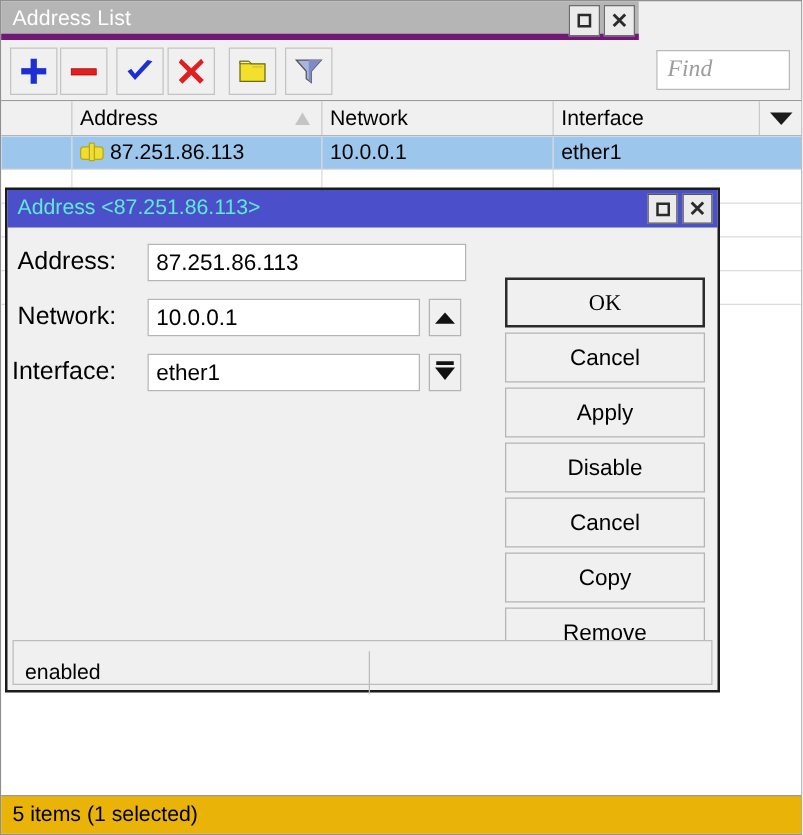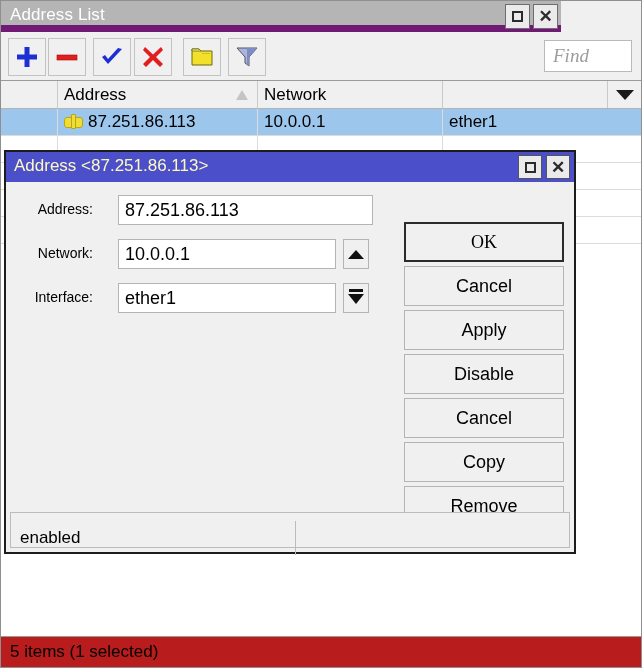--- a/index.html
+++ b/index.html
@@ -28,24 +28,24 @@
     width: 642px;
     height: 668px;
     background: #f0f0f0;
     box-sizing: border-box;
     border: 1px solid #8f8f8f;
   }
 
   .titlebar {
     position: absolute;
     left: 0; top: 0;
-    width: 560px;
+    width: 510px;
     height: 31px;
     background: #b5b5b5;
-    border-bottom: 7px solid #701a75;
+    border-bottom: 5px solid #701a75;
     box-sizing: border-box;
   }
   .titlebar .tb-title {
     position: absolute;
     left: 9px; top: 4px;
     font-size: 17px;
     color: #ffffff;
     letter-spacing: 0.1px;
     white-space: nowrap;
   }
@@ -97,21 +97,21 @@
     box-sizing: border-box;
     display: flex;
     align-items: center;
     justify-content: center;
     cursor: pointer;
   }
 
   .findbox {
     position: absolute;
     right: 9px; top: 8px;
-    width: 88px; height: 32px;
+    width: 107px; height: 32px;
     background: #ffffff;
     border: 1px solid #b9b9b9;
     box-sizing: border-box;
     display: flex;
     align-items: center;
     cursor: text;
   }
   .findbox .ph {
     padding-left: 8px;
     font-size: 19px;
@@ -220,21 +220,21 @@
     border: 1px solid #b8a715;
     border-radius: 1px;
     box-sizing: border-box;
   }
 
   .statusbar {
     position: absolute;
     left: 0; bottom: 0;
     width: 640px;
     height: 31px;
-    background: #b91c1c;
+    background: #eab308;
     border-top: 1px solid #9a9a9a;
     box-sizing: border-box;
     display: flex;
     align-items: center;
   }
   .statusbar .st-txt {
     padding-left: 9px;
     font-size: 17px;
     color: #000;
   }
@@ -255,21 +255,21 @@
     left: 0; top: 0;
     width: 568px;
     height: 30px;
     background: #4b4fc9;
     box-sizing: border-box;
   }
   .dlg-title .dt-text {
     position: absolute;
     left: 8px; top: 4px;
     font-size: 17px;
-    color: #fef9c3;
+    color: #5eead4;
     white-space: nowrap;
   }
   .dlg-tb-btns {
     position: absolute;
     right: 4px; top: 3px;
     display: flex;
     gap: 4px;
   }
   .dlg-tb-btn {
     width: 24px; height: 24px;
@@ -294,21 +294,21 @@
     height: 34px;
   }
   .field-label {
     position: absolute;
     left: 0; top: 0;
     width: 95px;
     height: 34px;
     display: flex;
     align-items: center;
     justify-content: flex-end;
-    font-size: 14px;
+    font-size: 20px;
     color: #000;
     padding-right: 8px;
     box-sizing: border-box;
   }
   .field-input {
     position: absolute;
     left: 112px; top: 3px;
     height: 30px;
     background: #ffffff;
     border: 1px solid #b4b4b4;
@@ -488,20 +488,23 @@
 
     <div class="table-head">
       <div class="th" style="left:0; width:57px;"></div>
       <div class="th" style="left:57px; width:200px;">
         <span class="lbl">Address</span>
         <span class="sortmark"></span>
       </div>
       <div class="th" style="left:257px; width:185px;">
         <span class="lbl">Network</span>
       </div>
+      <div class="th" style="left:442px; width:165px; border-right:none;">
+        <span class="lbl">Interface</span>
+      </div>
       <div class="th-drop">
         <span class="caret-down"></span>
       </div>
     </div>
 
     <div class="grid">
 
       <div class="row sel" style="top:0;">
         <div class="cell flagcol" style="left:0; width:57px;"></div>
         <div class="cell" style="left:57px; width:200px;">

